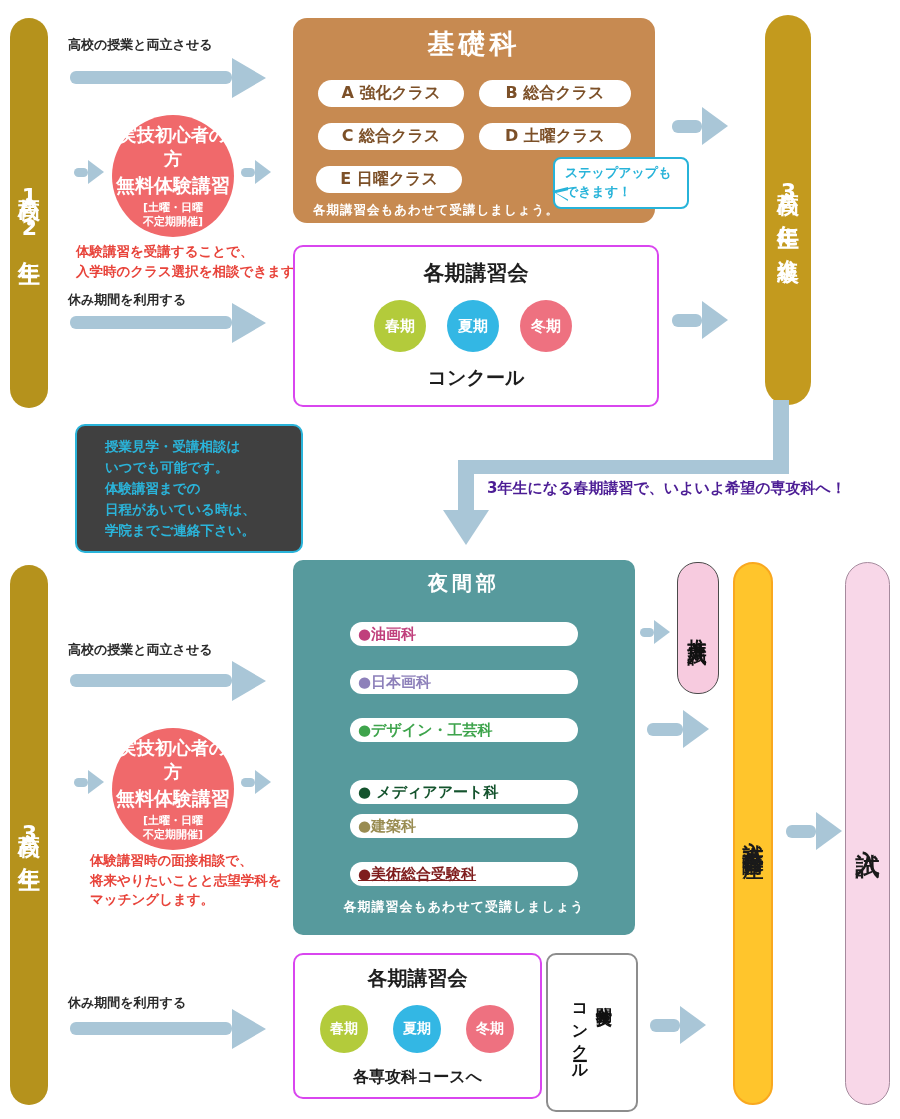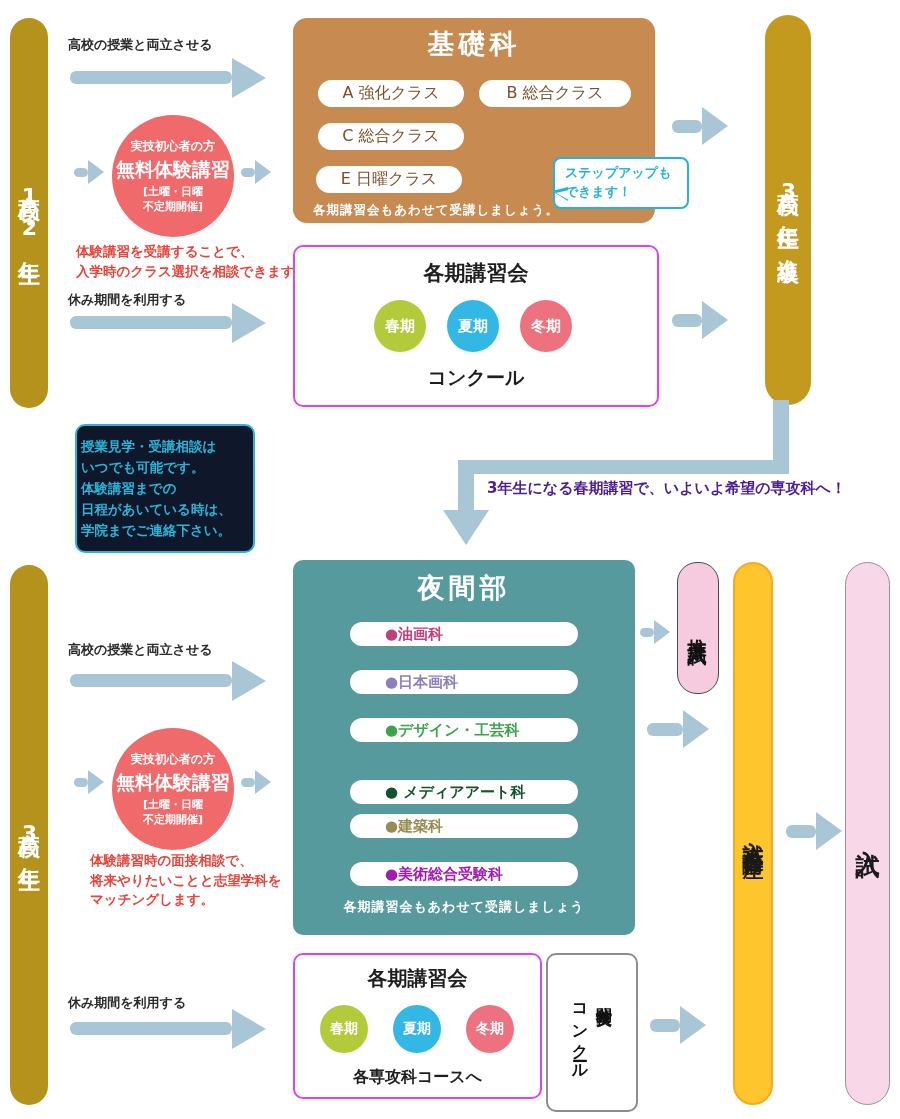--- a/index.html
+++ b/index.html
@@ -24,44 +24,44 @@
   .arr .head{width:0;height:0;}
   .arr-big .shaft{height:13px;}
   .arr-big .head{border-left:34px solid #a9c6d7;border-top:20px solid transparent;border-bottom:20px solid transparent;}
   .arr-mid .shaft{height:13px;}
   .arr-mid .head{border-left:26px solid #a9c6d7;border-top:19px solid transparent;border-bottom:19px solid transparent;}
   .arr-small .shaft{height:9px;}
   .arr-small .head{border-left:16px solid #a9c6d7;border-top:12px solid transparent;border-bottom:12px solid transparent;}
   
   .trial{position:absolute;width:122px;height:122px;border-radius:50%;background:#f0696b;color:#fff;
          display:flex;flex-direction:column;align-items:center;justify-content:center;text-align:center;}
-  .trial .t1{font-size:12px;font-weight:700;}
+  .trial .t1{font-size:18px;font-weight:700;}
   .trial .t2{font-size:19px;font-weight:700;margin:2px 0;}
   .trial .t3{font-size:11px;font-weight:700;line-height:1.3;white-space:pre-line;}
   
   .kiso{position:absolute;background:#c78a51;border-radius:14px;}
   .kiso-title{position:absolute;left:0;right:0;top:8px;text-align:center;color:#fff;font-size:27px;font-weight:700;letter-spacing:4px;}
   .pill{position:absolute;height:27px;background:#fff;border-radius:99px;color:#7c5028;
-        font-size:16px;font-weight:400;display:flex;align-items:center;justify-content:center;}
+        font-size:16px;font-weight:700;display:flex;align-items:center;justify-content:center;}
   .kiso-caption{position:absolute;left:20px;top:184px;color:#fff;font-size:12.5px;font-weight:700;letter-spacing:1px;}
   
   .bubble{position:absolute;background:#fff;border:2px solid #27b3d9;border-radius:8px;
           color:#27b3d9;font-size:13px;font-weight:700;line-height:1.45;padding:5px 10px;white-space:pre-line;z-index:5;}
   
   .wbox{position:absolute;background:#fff;border:2px solid #d946ef;border-radius:10px;}
   .wbox-title{position:absolute;left:0;right:0;text-align:center;font-weight:700;color:#1e1e1e;}
   .term{position:absolute;border-radius:50%;color:#fff;font-weight:700;display:flex;align-items:center;justify-content:center;}
   
-  .cyan-note{position:absolute;border:2.5px solid #2ab4da;border-radius:10px;background:#0f172a;
-             color:#2ab4da;font-size:13.5px;font-weight:700;line-height:1.55;padding:10px 4px;white-space:pre-line;}
+  .cyan-note{position:absolute;border:2.5px solid #2ab4da;border-radius:10px;background:#404040;
+             color:#2ab4da;font-size:13.5px;font-weight:700;line-height:1.55;padding:10px 28px;white-space:pre-line;}
   
   .yakan{position:absolute;background:#579a9d;border-radius:10px;}
-  .yakan-title{position:absolute;left:0;right:0;top:10px;text-align:center;color:#fff;font-size:27px;font-weight:700;letter-spacing:4px;}
+  .yakan-title{position:absolute;left:0;right:0;top:10px;text-align:center;color:#fff;font-size:20px;font-weight:700;letter-spacing:4px;}
   .dept{position:absolute;left:57px;width:228px;height:24px;background:#fff;border-radius:99px;
-        display:flex;align-items:center;padding-left:35px;box-sizing:border-box;font-size:15px;font-weight:700;}
+        display:flex;align-items:center;padding-left:8px;box-sizing:border-box;font-size:15px;font-weight:700;}
   .yakan-caption{position:absolute;left:0;right:0;top:338px;text-align:center;color:#fff;font-size:13px;font-weight:700;letter-spacing:1px;}
   
   .suisen{position:absolute;background:#f7cbdf;border:1px solid #4a4a4a;border-radius:20px;
           display:flex;align-items:center;justify-content:center;}
   .suisen .vtext{font-size:19px;color:#111;letter-spacing:2px;}
   
   .concours{position:absolute;background:#fff;border:2px solid #8d8d8d;border-radius:10px;
             display:flex;align-items:center;justify-content:center;}
   .concours .vtext{font-size:16px;color:#111;letter-spacing:1px;white-space:pre-line;line-height:1.5;}
   .transition-label{position:absolute;font-size:15px;font-weight:700;color:#4c1d95;}
@@ -95,20 +95,21 @@
   <div class="arr arr-small" style="left:241px;top:160px;width:30px;height:24px">
       <div class="shaft"></div>
       <div class="head"></div>
     </div>
 
   <div class="kiso" style="left:293px;top:18px;width:362px;height:205px">
     <div class="kiso-title">基礎科</div>
     <div class="pill" style="left:25px;top:62px;width:146px">A 強化クラス</div>
     <div class="pill" style="left:186px;top:62px;width:152px">B 総合クラス</div>
     <div class="pill" style="left:25px;top:105px;width:146px">C 総合クラス</div>
+    <div class="pill" style="left:186px;top:105px;width:152px">D 土曜クラス</div>
     <div class="pill" style="left:23px;top:148px;width:146px">E 日曜クラス</div>
     <div class="kiso-caption">各期講習会もあわせて受講しましょう。</div>
   </div>
 
   <div class="bubble" style="left: 553px; top: 157px; width: 112px; white-space: pre-line;">ステップアップも
 できます！</div>
   <div class="abs" style="left:553px;top:157px;width:0;height:0;z-index:6">
     <div class="abs" style="left:-1px;top:30px;width:0;height:0;border-right:16px solid #27b3d9;border-top:4px solid transparent;border-bottom:10px solid transparent;"></div>
     <div class="abs" style="left:3px;top:33px;width:0;height:0;border-right:13px solid #fff;border-top:3px solid transparent;border-bottom:7px solid transparent;"></div>
   </div>
@@ -187,21 +188,21 @@
 将来やりたいことと志望学科を
 マッチングします。</div>
 
   <div class="yakan" style="left:293px;top:560px;width:342px;height:375px">
     <div class="yakan-title">夜間部</div>
     <div class="dept" style="top: 62px; color: rgb(192, 64, 124);">●油画科</div>
     <div class="dept" style="top: 110px; color: rgb(141, 128, 186);">●日本画科</div>
     <div class="dept" style="top: 158px; color: rgb(62, 164, 76);">●デザイン・工芸科</div>
     <div class="dept" style="top: 220px; color: #14532d; border-radius: 12px;">● メディアアート科</div>
     <div class="dept" style="top: 254px; color: rgb(153, 140, 82);">●建築科</div>
-    <div class="dept" style="top: 302px; color: #a21caf;">●美術総合受験科</div>
+    <div class="dept" style="top: 302px; color: #7f1d1d; text-decoration: underline;">●美術総合受験科</div>
     <div class="yakan-caption">各期講習会もあわせて受講しましょう</div>
   </div>
 
   <div class="arr arr-small" style="left:640px;top:620px;width:30px;height:24px">
       <div class="shaft"></div>
       <div class="head"></div>
     </div>
   <div class="suisen" style="left:677px;top:562px;width:40px;height:130px">
     <span class="vtext">推薦入試</span>
   </div>

